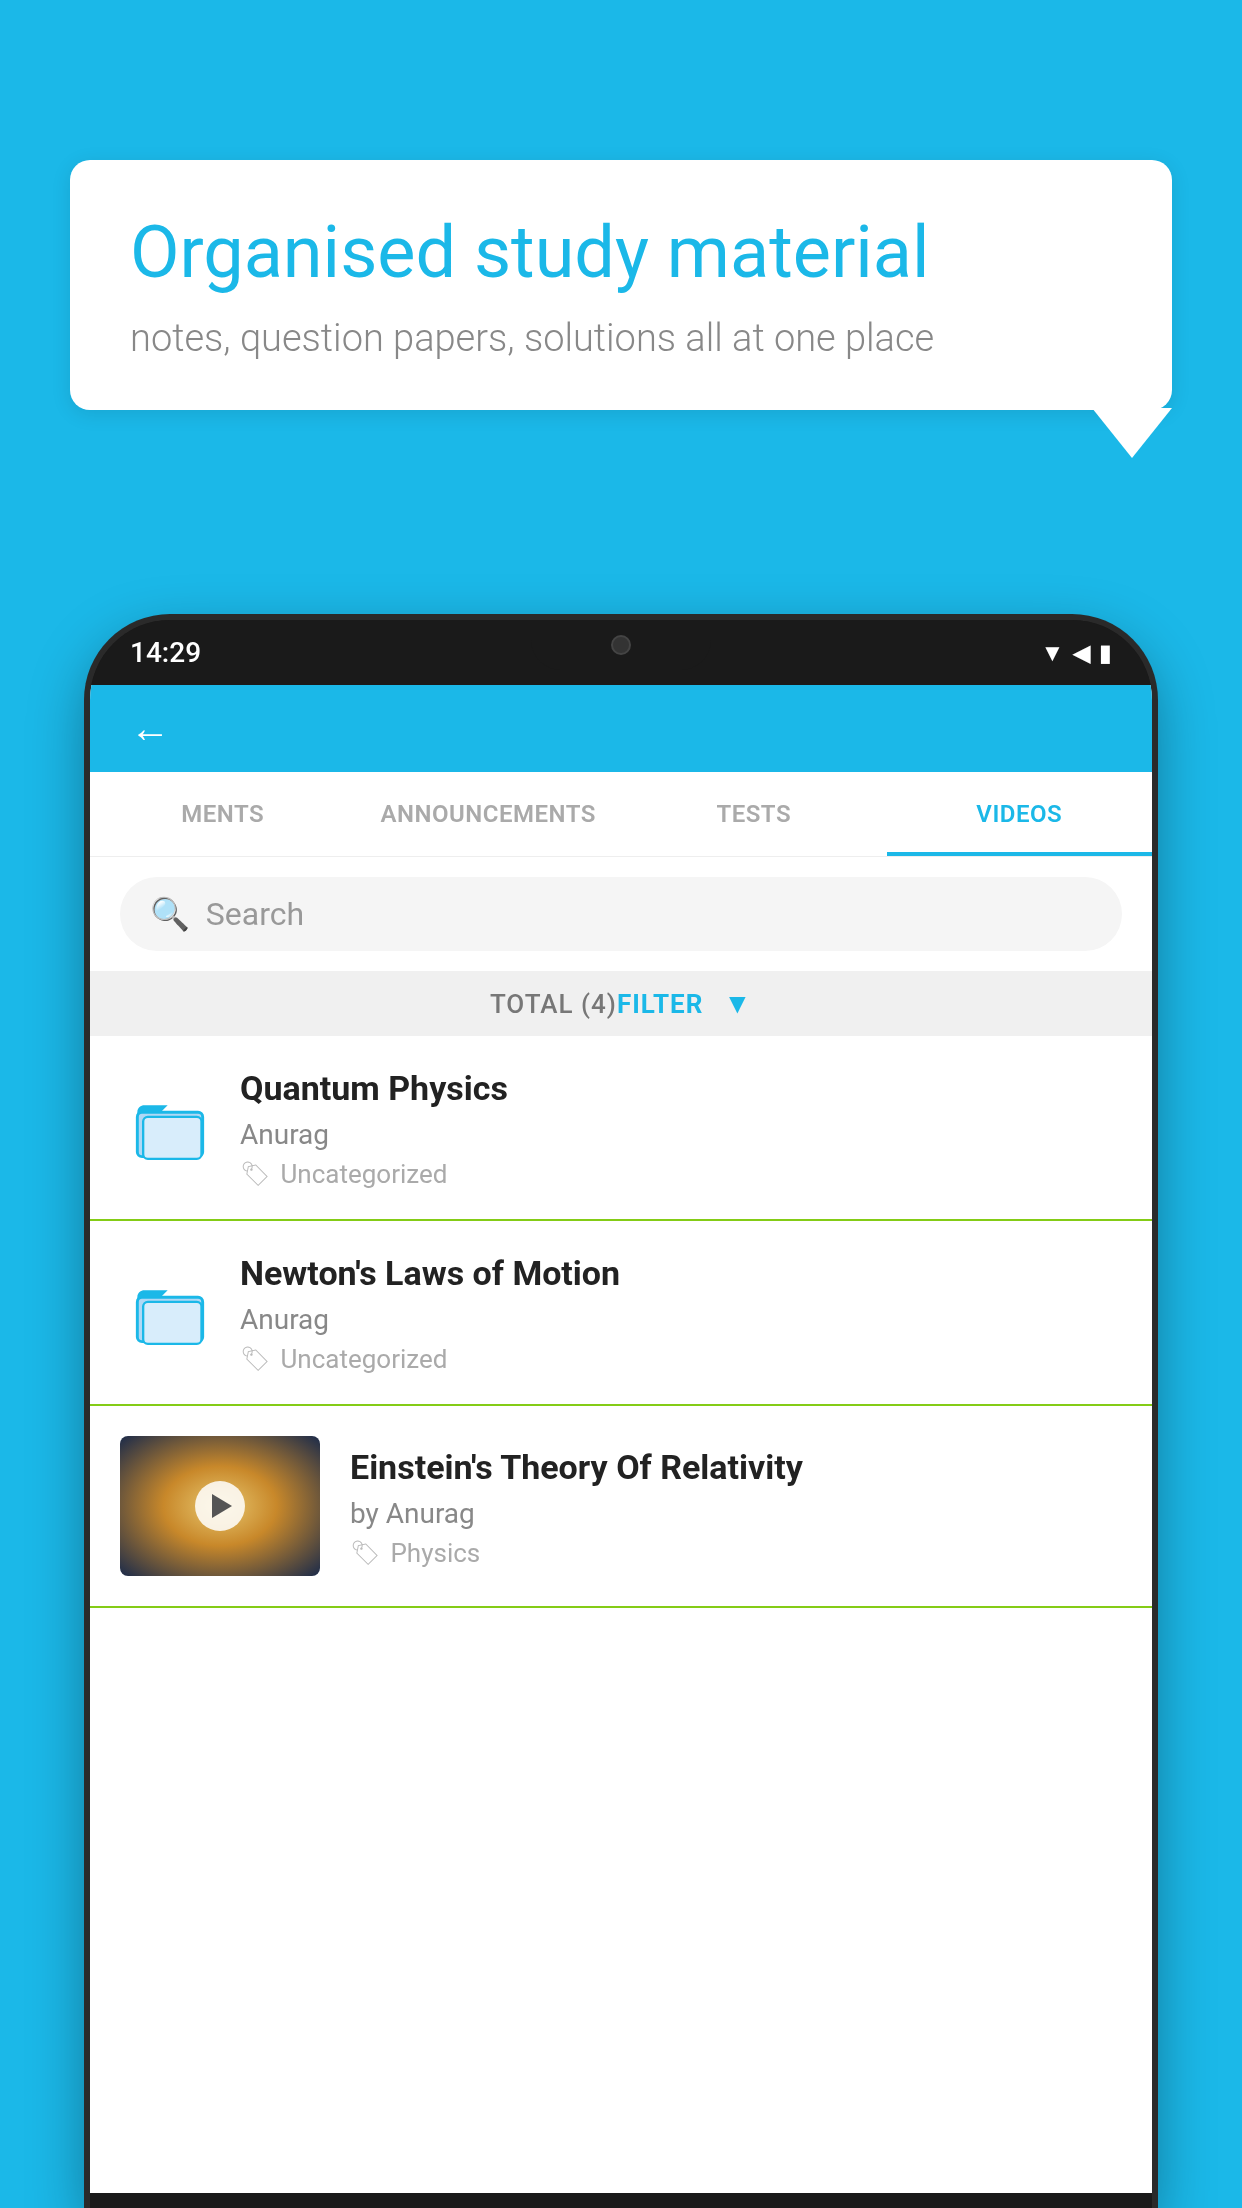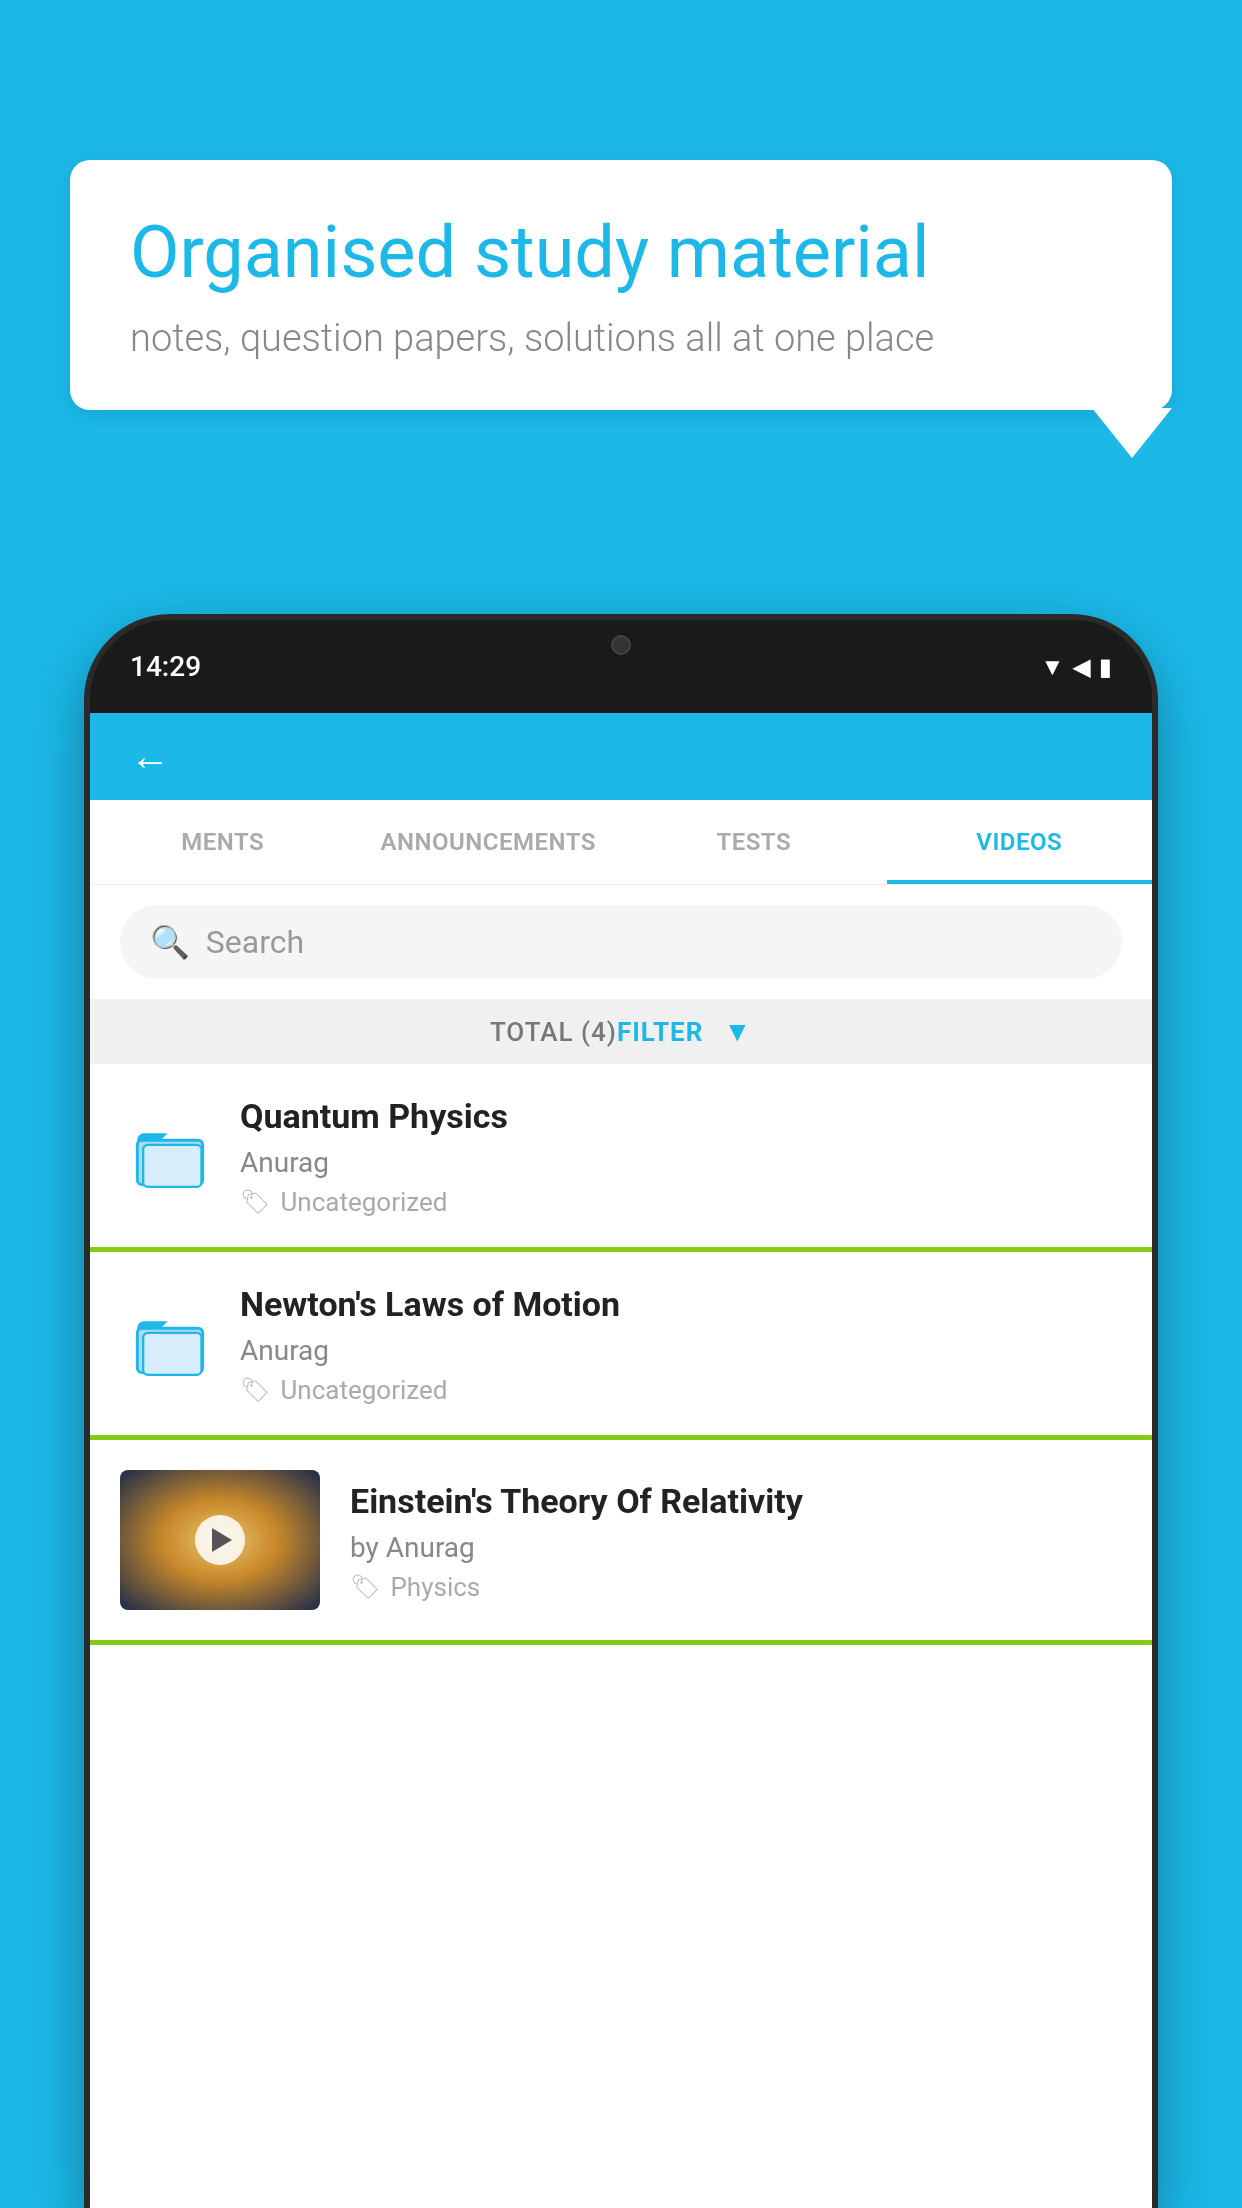--- a/index.html
+++ b/index.html
@@ -64,21 +64,21 @@
       bottom: 0;
       background: #1a1a1a;
       border-radius: 80px 80px 0 0;
       overflow: hidden;
       box-shadow: 0 0 0 6px #2a2a2a, 0 20px 60px rgba(0,0,0,0.4);
     }
 
     
     .phone-top-bar {
       background: #1a1a1a;
-      height: 93px;
+      height: 65px;
       position: relative;
       display: flex;
       align-items: center;
       justify-content: space-between;
       padding: 0 40px;
       z-index: 10;
     }
 
     .phone-time {
       color: white;
@@ -247,21 +247,21 @@
     
     .video-list {
       background: white;
       overflow: hidden;
     }
 
     .video-item {
       display: flex;
       align-items: center;
       padding: 30px 30px;
-      border-bottom: 5px solid #84cc16;
+      border-bottom: 2px solid #84cc16;
       gap: 30px;
       background: white;
     }
 
     .video-thumbnail {
       width: 200px;
       height: 140px;
       border-radius: 8px;
       flex-shrink: 0;
       position: relative;

